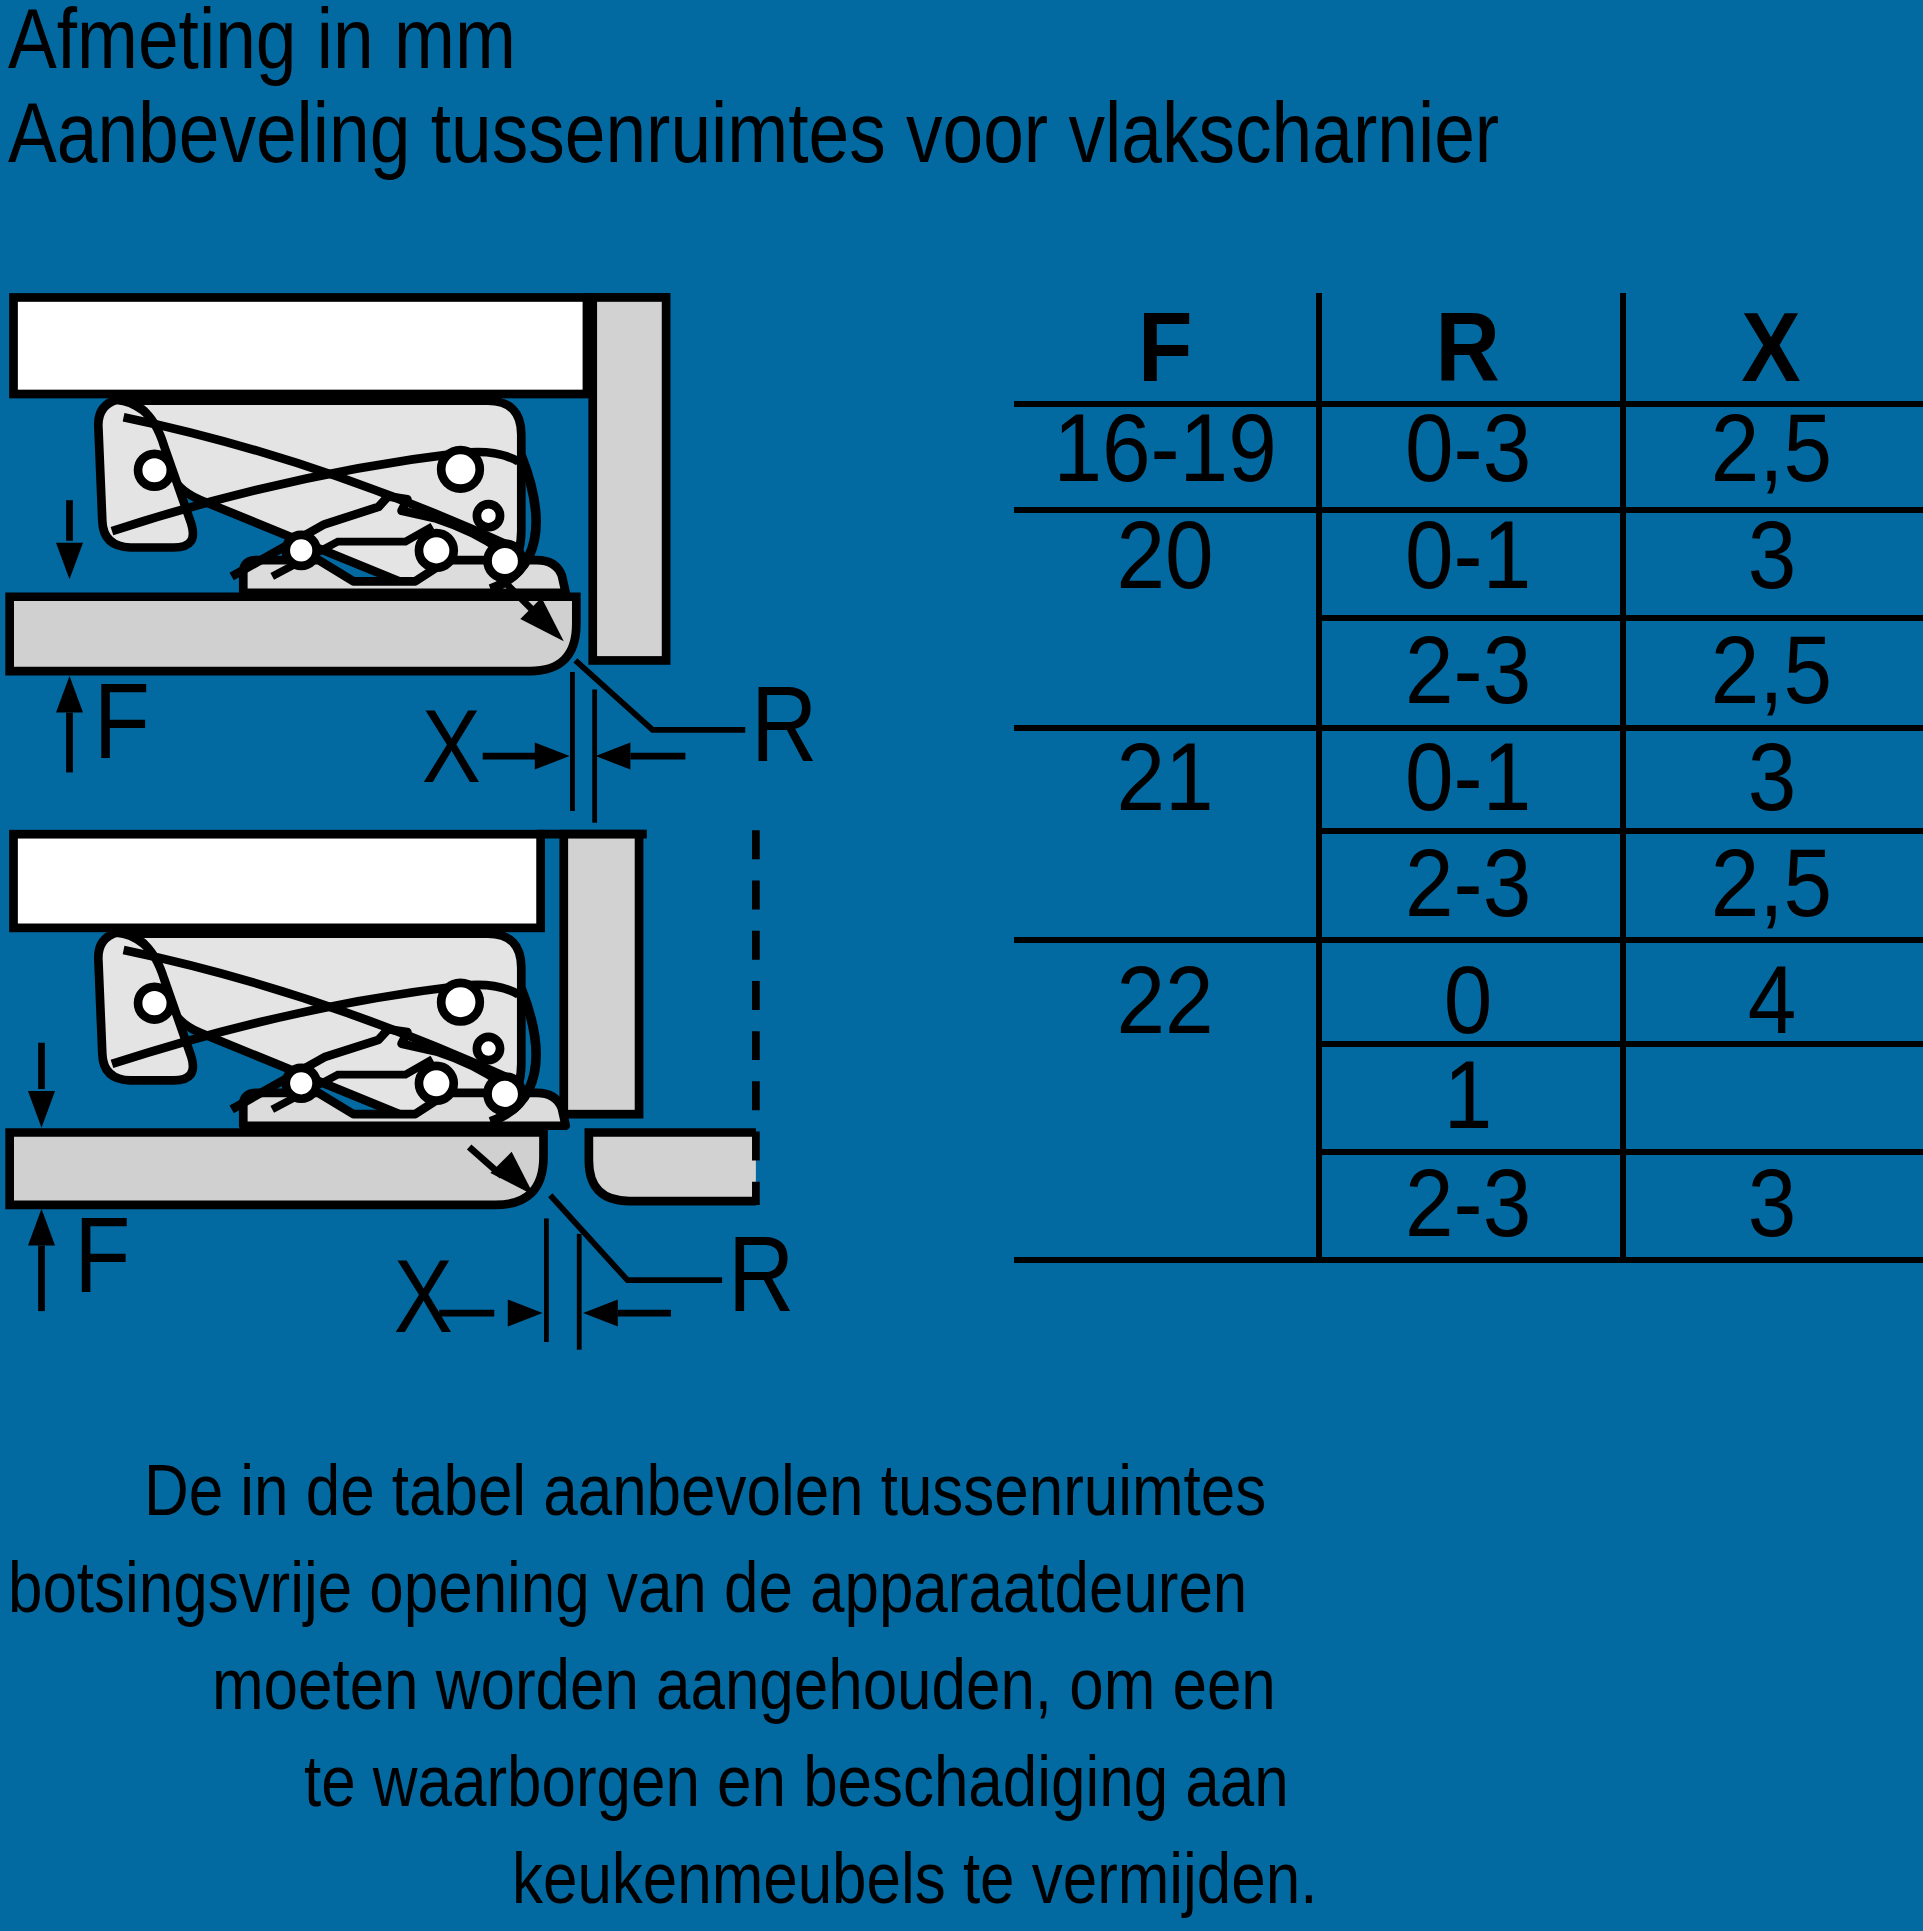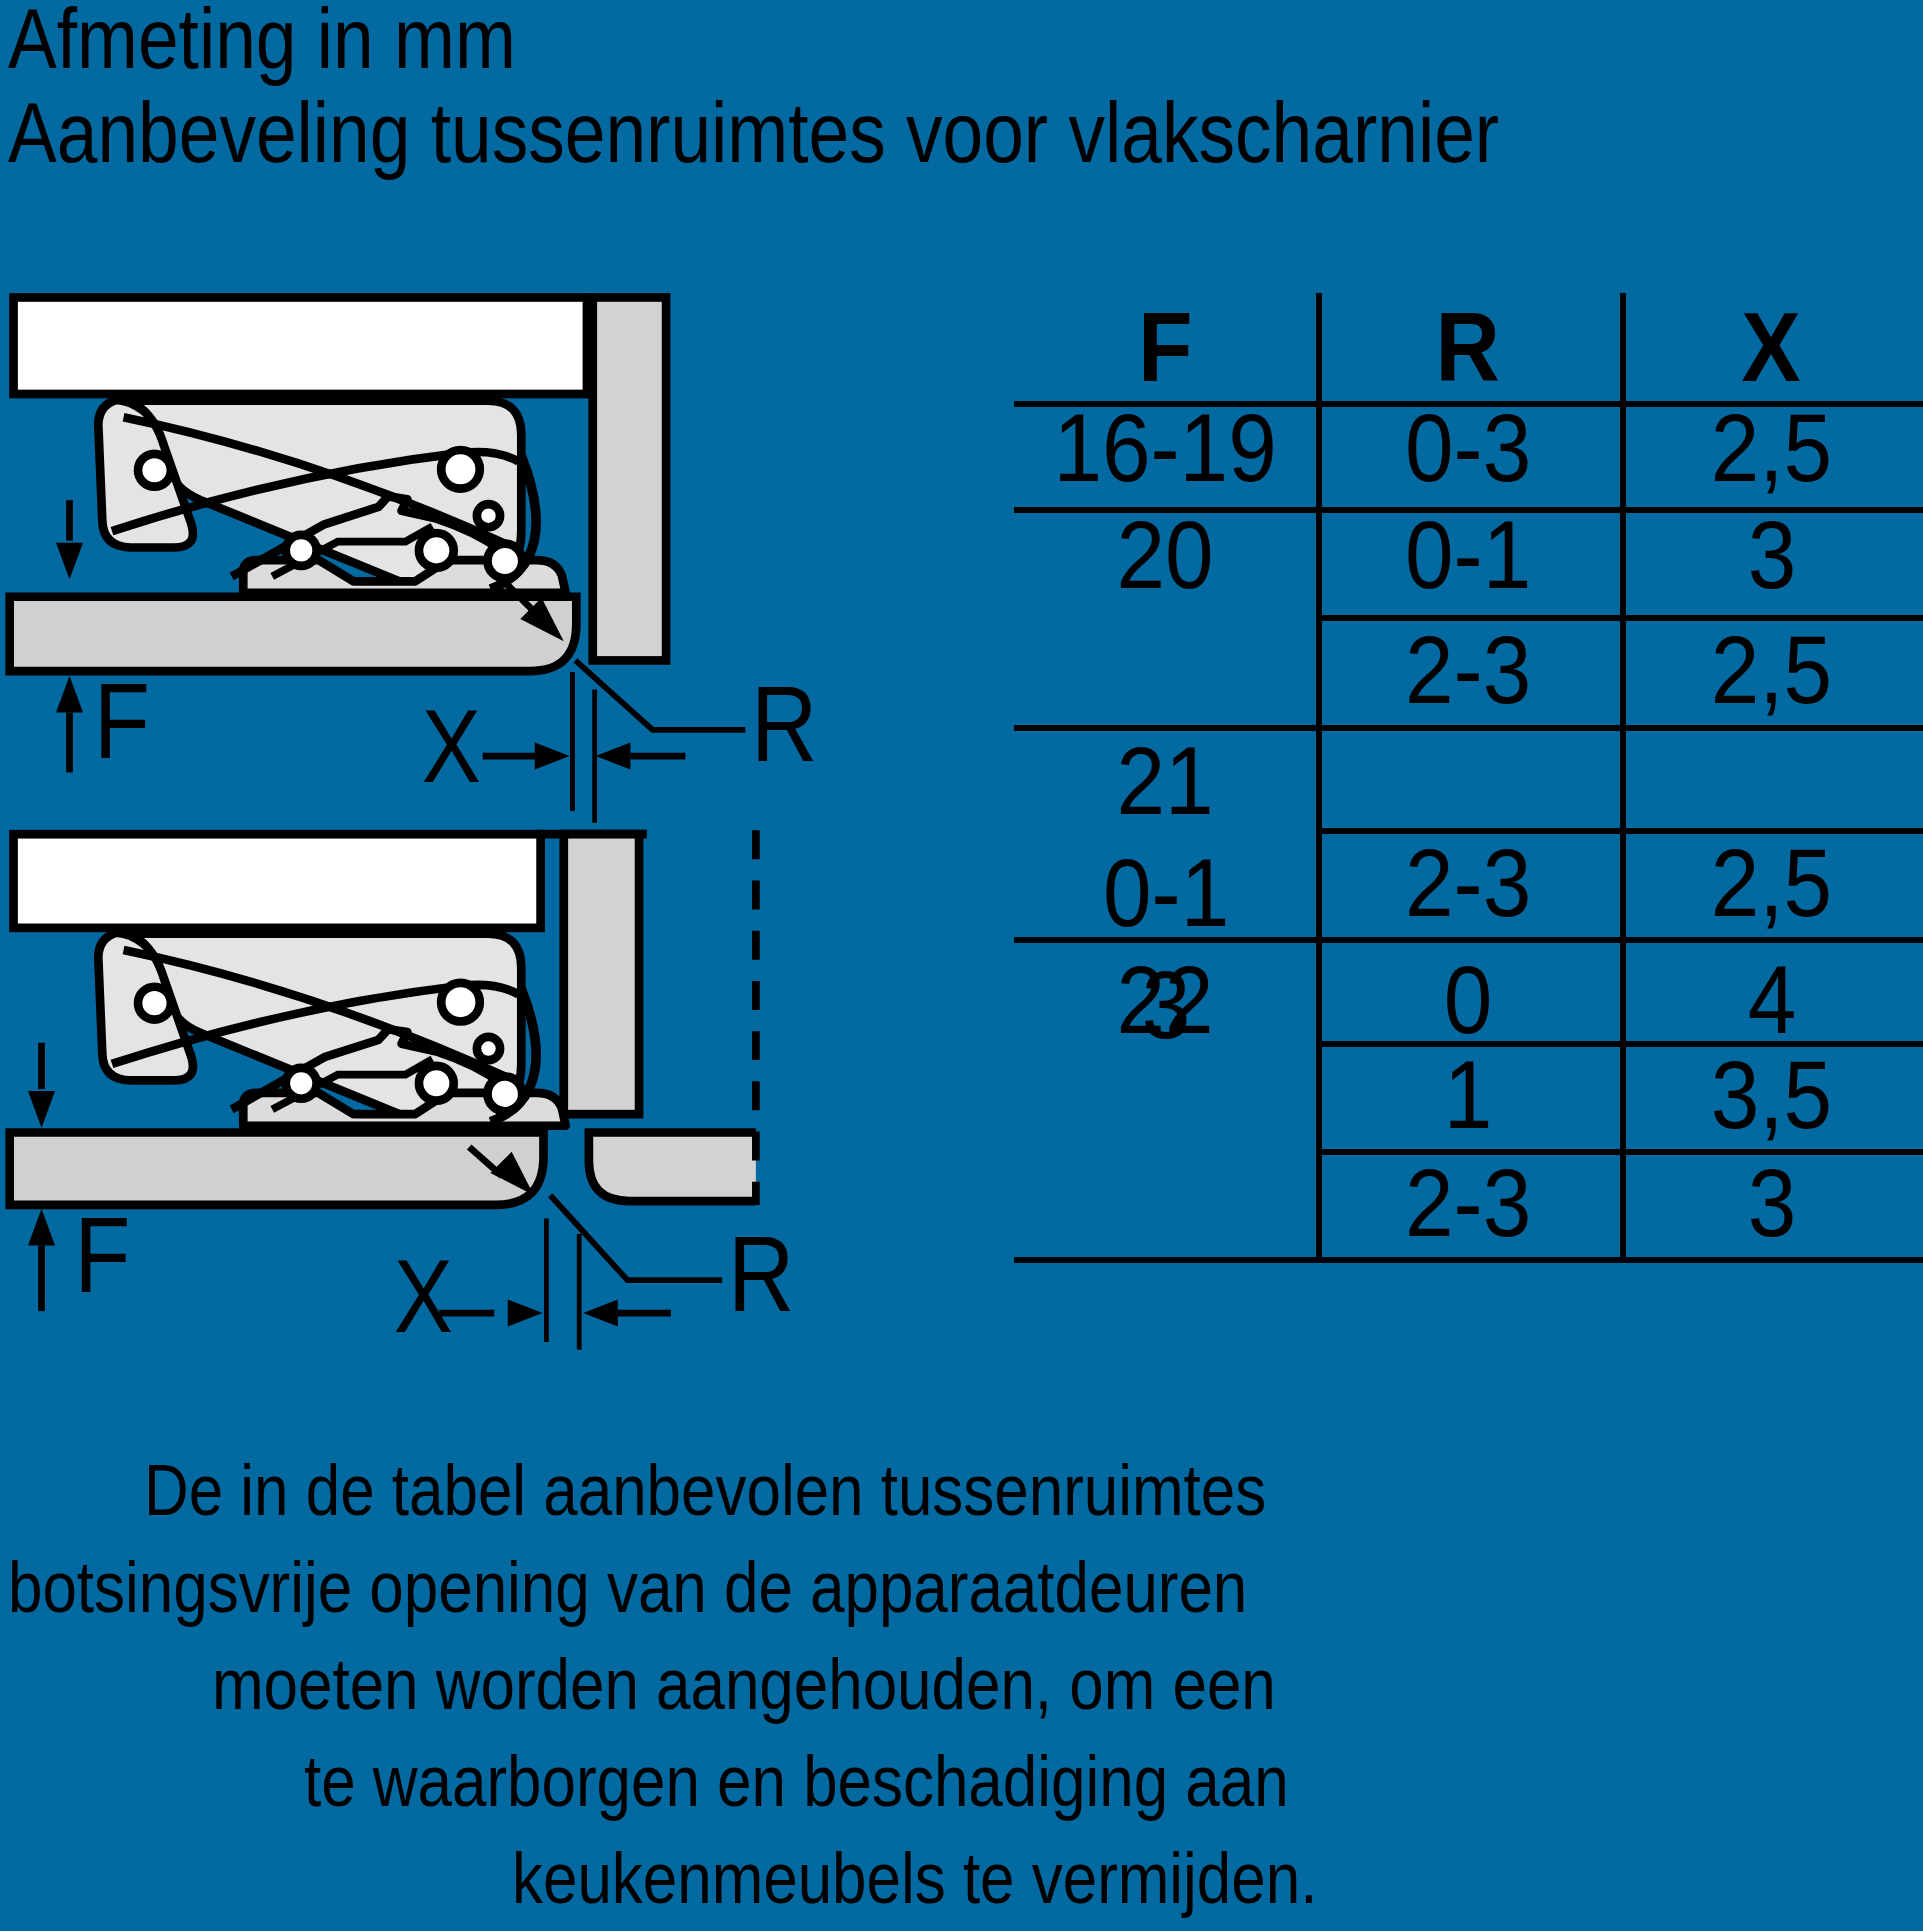--- a/index.html
+++ b/index.html
@@ -174,21 +174,21 @@
       <div class="tcell cf">
           <span></span>
         </div>
       <div class="tcell cr">
           <span>2-3</span>
         </div>
       <div class="tcell cx">
           <span>2,5</span>
         </div>
     </div>
-    <div class="trow" style="top:432px;height:103px;flex-direction:column;">
+    <div class="trow" style="top:432px;height:103px;">
       <div class="tcell cf">
           <span>21</span>
         </div>
       <div class="tcell cr">
           <span>0-1</span>
         </div>
       <div class="tcell cx">
           <span>3</span>
         </div>
     </div>
@@ -213,23 +213,20 @@
       <div class="tcell cx">
           <span>4</span>
         </div>
     </div>
     <div class="trow" style="top:748px;height:108px;">
       <div class="tcell cf">
           <span></span>
         </div>
       <div class="tcell cr">
           <span>1</span>
-        </div>
-      <div class="tcell cx">
-          <span>3,5</span>
         </div>
     </div>
     <div class="trow" style="top:856px;height:107px;">
       <div class="tcell cf">
           <span></span>
         </div>
       <div class="tcell cr">
           <span>2-3</span>
         </div>
       <div class="tcell cx">

